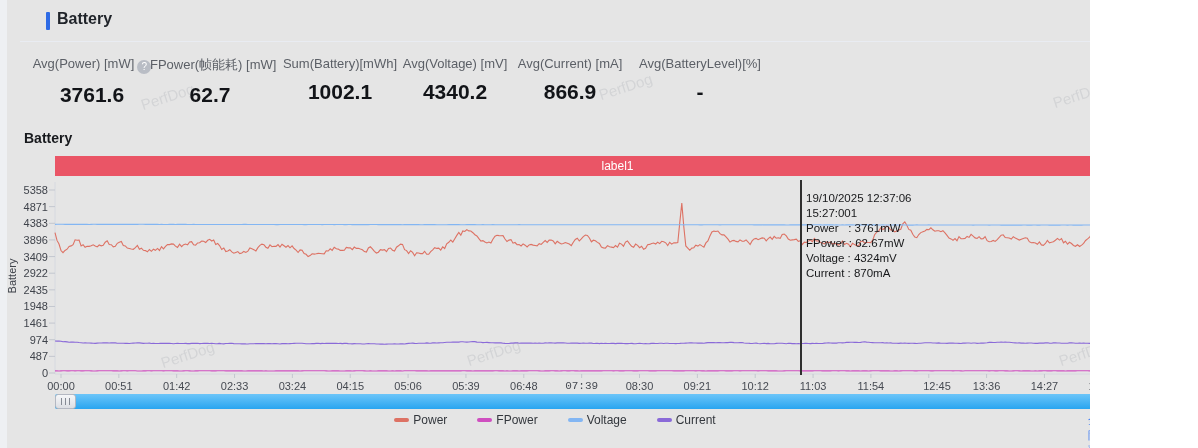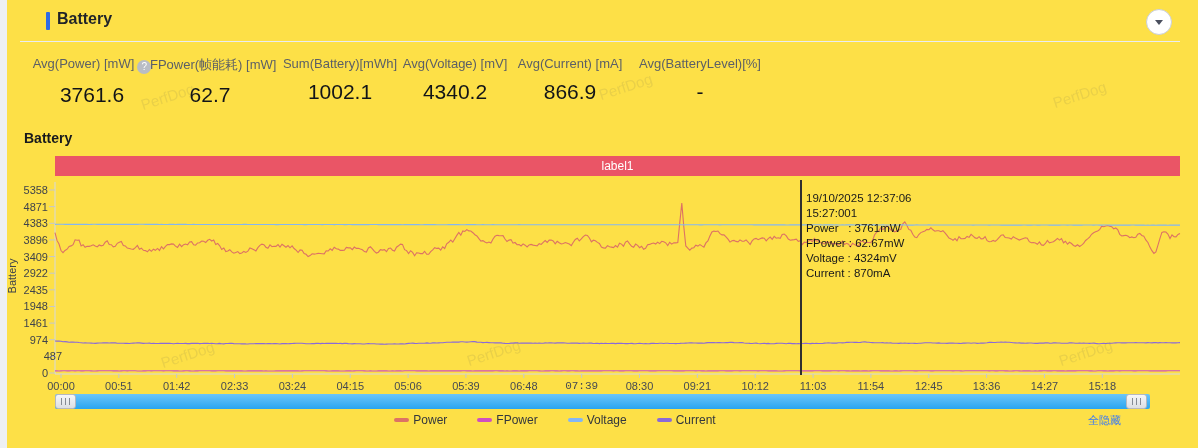--- a/index.html
+++ b/index.html
@@ -1,31 +1,31 @@
 <!DOCTYPE html>
 <html><head>
 <meta charset="utf-8">
 <style>
   * { box-sizing: border-box; margin: 0; padding: 0; }
   html,body { background:#fff; }
   body { font-family: "Liberation Sans", sans-serif; }
-  #page { position:relative; width:1198px; height:448px; background:#fde047; overflow:hidden; }
+  #page { position:relative; width:1090px; height:448px; background:#e5e5e5; overflow:hidden; }
   #left-gutter { position:absolute; left:0; top:0; width:7px; height:448px; background:#eef0f3; }
 
   
   #accent-bar { position:absolute; left:46px; top:12px; width:4px; height:18px; background:#2e6be5; border-radius:1px; }
   #page-title { position:absolute; left:57px; top:10px; font-size:16px; font-weight:bold; color:#1f2329; }
   #collapse-btn { position:absolute; left:1146px; top:9px; width:26px; height:26px; border:1px solid #c9cedb; border-radius:50%; background:#fff; cursor:pointer; display:flex; align-items:center; justify-content:center; }
   #collapse-btn .tri { width:0; height:0; border-left:4px solid transparent; border-right:4px solid transparent; border-top:5px solid #4a4f5e; }
   #header-divider { position:absolute; left:20px; top:41px; width:1160px; height:1px; background:#e9ecf2; }
 
   
   .stat { position:absolute; top:56px; text-align:center; }
   .stat .lbl { font-size:13px; color:#5b5f66; white-space:nowrap; }
-  .stat .val { font-size:21px; font-weight:normal; color:#121418; margin-top:9px; }
+  .stat .val { font-size:21px; font-weight:bold; color:#121418; margin-top:9px; }
   .help-icon { display:inline-block; width:14px; height:14px; line-height:14px; border-radius:50%; background:#b9bdc5; color:#fff; font-size:10px; text-align:center; vertical-align:-2px; margin-left:3px; cursor:pointer; }
 
   
   #chart-title { position:absolute; left:24px; top:130px; font-size:14px; font-weight:bold; color:#17191d; }
   #label-banner { position:absolute; left:55px; top:156px; width:1125px; height:20px; background:#ea5566; color:#fff; font-size:12px; text-align:center; line-height:20px; }
   #chart-svg { position:absolute; left:0; top:0; width:1198px; height:448px; }
   #ylabel { position:absolute; left:-18px; top:270px; font-size:11px; color:#3f434b; transform:rotate(-90deg); transform-origin:center; width:60px; text-align:center; }
   .ytick-label { position:absolute; font-size:11px; color:#3f434b; width:42px; text-align:right; }
   .xtick-label { position:absolute; top:380px; font-size:11px; color:#464a52; width:44px; margin-left:-22px; text-align:center; }
 
@@ -124,21 +124,21 @@
       <line x1="1044.45" y1="374" x2="1044.45" y2="378" stroke="#c3c7cf" stroke-width="1"></line>
       <line x1="1102.3" y1="374" x2="1102.3" y2="378" stroke="#c3c7cf" stroke-width="1"></line>
       <polyline points="55.0,232.6 57.0,240.4 59.0,244.0 61.0,250.5 63.0,252.7 65.0,250.5 67.1,249.2 69.1,246.4 71.1,245.9 73.1,244.6 75.1,239.8 77.1,240.2 79.1,240.1 81.1,245.9 83.1,244.7 85.1,247.3 87.1,246.2 89.2,246.4 91.2,245.8 93.2,244.8 95.2,246.0 97.2,246.9 99.2,245.0 101.2,245.8 103.2,245.3 105.2,242.2 107.2,240.8 109.2,244.5 111.3,244.7 113.3,246.9 115.3,246.3 117.3,243.3 119.3,242.2 121.3,241.4 123.3,245.6 125.3,245.9 127.3,248.1 129.3,248.5 131.3,249.0 133.3,249.3 135.4,247.7 137.4,245.4 139.4,249.2 141.4,248.2 143.4,250.3 145.4,250.6 147.4,251.8 149.4,249.5 151.4,251.3 153.4,249.2 155.4,250.3 157.5,248.4 159.5,250.5 161.5,246.6 163.5,248.8 165.5,246.4 167.5,244.6 169.5,244.6 171.5,243.9 173.5,244.1 175.5,246.1 177.5,247.4 179.6,244.1 181.6,246.6 183.6,244.7 185.6,244.0 187.6,244.9 189.6,241.9 191.6,241.7 193.6,244.7 195.6,245.2 197.6,243.0 199.6,242.8 201.7,241.1 203.7,241.3 205.7,242.5 207.7,240.3 209.7,239.3 211.7,241.0 213.7,240.1 215.7,244.5 217.7,243.4 219.7,245.8 221.7,249.4 223.8,248.0 225.8,251.6 227.8,250.9 229.8,249.7 231.8,251.9 233.8,253.2 235.8,252.4 237.8,251.6 239.8,253.6 241.8,252.9 243.8,251.4 245.8,252.4 247.9,251.1 249.9,247.9 251.9,248.8 253.9,249.7 255.9,250.9 257.9,247.6 259.9,245.4 261.9,244.1 263.9,244.7 265.9,247.2 267.9,248.3 270.0,244.9 272.0,246.7 274.0,246.3 276.0,246.4 278.0,244.6 280.0,247.1 282.0,244.2 284.0,245.7 286.0,247.2 288.0,245.6 290.0,247.8 292.1,245.8 294.1,248.5 296.1,250.2 298.1,252.5 300.1,249.9 302.1,250.3 304.1,253.6 306.1,254.3 308.1,256.6 310.1,255.6 312.1,253.8 314.2,254.1 316.2,253.8 318.2,253.4 320.2,253.5 322.2,253.8 324.2,253.9 326.2,250.8 328.2,251.0 330.2,248.8 332.2,250.4 334.2,247.3 336.3,248.8 338.3,249.1 340.3,250.4 342.3,250.4 344.3,250.2 346.3,247.4 348.3,247.9 350.3,247.9 352.3,249.6 354.3,247.1 356.3,248.4 358.3,248.3 360.4,249.1 362.4,249.8 364.4,251.6 366.4,252.1 368.4,248.0 370.4,246.8 372.4,248.9 374.4,251.4 376.4,253.0 378.4,252.2 380.4,249.6 382.5,250.1 384.5,249.7 386.5,251.7 388.5,248.4 390.5,248.0 392.5,250.2 394.5,251.0 396.5,247.2 398.5,245.8 400.5,244.1 402.5,244.4 404.6,249.7 406.6,250.6 408.6,253.6 410.6,250.8 412.6,252.4 414.6,255.7 416.6,252.8 418.6,253.0 420.6,253.6 422.6,253.6 424.6,251.3 426.7,254.3 428.7,254.3 430.7,251.7 432.7,249.8 434.7,247.7 436.7,248.4 438.7,248.1 440.7,250.1 442.7,246.9 444.7,248.5 446.7,243.9 448.8,242.3 450.8,240.0 452.8,242.1 454.8,238.7 456.8,235.4 458.8,232.5 460.8,235.2 462.8,230.9 464.8,231.5 466.8,229.6 468.8,230.9 470.8,231.0 472.9,232.7 474.9,234.7 476.9,236.0 478.9,238.7 480.9,241.1 482.9,240.6 484.9,242.0 486.9,242.9 488.9,242.1 490.9,243.1 492.9,239.2 495.0,236.2 497.0,235.3 499.0,235.6 501.0,235.8 503.0,235.6 505.0,239.0 507.0,241.5 509.0,240.1 511.0,239.6 513.0,243.2 515.0,242.5 517.1,244.7 519.1,244.6 521.1,246.0 523.1,243.9 525.1,245.2 527.1,247.0 529.1,244.9 531.1,244.4 533.1,245.1 535.1,245.5 537.1,245.9 539.2,243.7 541.2,244.4 543.2,242.3 545.2,240.6 547.2,242.4 549.2,240.1 551.2,240.1 553.2,240.9 555.2,243.9 557.2,241.3 559.2,242.8 561.3,244.0 563.3,243.5 565.3,242.5 567.3,243.2 569.3,244.1 571.3,245.6 573.3,242.3 575.3,239.5 577.3,238.2 579.3,241.0 581.3,238.9 583.3,236.6 585.4,235.0 587.4,235.5 589.4,238.0 591.4,241.8 593.4,240.2 595.4,240.8 597.4,242.4 599.4,243.5 601.4,247.0 603.4,247.9 605.4,248.2 607.5,245.6 609.5,246.8 611.5,247.1 613.5,247.6 615.5,245.6 617.5,247.2 619.5,243.3 621.5,244.1 623.5,246.2 625.5,242.1 627.5,241.0 629.6,243.9 631.6,246.3 633.6,247.3 635.6,244.1 637.6,245.4 639.6,247.7 641.6,246.3 643.6,249.2 645.6,248.3 647.6,244.7 649.6,244.4 651.7,243.5 653.7,243.0 655.7,244.0 657.7,242.2 659.7,243.6 661.7,241.3 663.7,241.7 665.7,242.8 667.7,245.6 669.7,242.3 671.7,244.1 673.8,242.8 675.8,242.9 677.8,242.6 679.8,222.4 681.8,203.1 683.8,226.7 685.8,245.9 687.8,248.1 689.8,250.3 691.8,248.1 693.8,247.7 695.8,245.2 697.9,246.1 699.9,244.6 701.9,245.9 703.9,247.1 705.9,242.9 707.9,240.9 709.9,236.0 711.9,232.0 713.9,231.1 715.9,231.5 717.9,231.0 720.0,233.7 722.0,234.9 724.0,234.8 726.0,236.9 728.0,239.1 730.0,242.1 732.0,240.8 734.0,240.4 736.0,241.4 738.0,241.8 740.0,239.9 742.1,241.2 744.1,241.2 746.1,239.9 748.1,242.0 750.1,244.6 752.1,240.9 754.1,238.9 756.1,238.4 758.1,239.7 760.1,238.8 762.1,237.9 764.2,238.2 766.2,240.8 768.2,238.6 770.2,237.1 772.2,239.4 774.2,236.4 776.2,238.2 778.2,237.8 780.2,238.4 782.2,234.5 784.2,234.0 786.3,235.9 788.3,239.1 790.3,240.2 792.3,239.9 794.3,239.6 796.3,239.2 798.3,241.4 800.3,240.7 802.3,244.5 804.3,242.2 806.3,242.5 808.3,241.1 810.4,240.0 812.4,241.6 814.4,238.4 816.4,241.0 818.4,240.9 820.4,242.5 822.4,243.0 824.4,243.9 826.4,242.0 828.4,243.0 830.4,241.9 832.5,244.2 834.5,243.2 836.5,244.1 838.5,245.2 840.5,243.7 842.5,240.9 844.5,244.4 846.5,243.3 848.5,244.2 850.5,246.8 852.5,243.2 854.6,244.6 856.6,245.7 858.6,245.9 860.6,241.6 862.6,241.0 864.6,242.9 866.6,242.5 868.6,242.5 870.6,242.6 872.6,240.4 874.6,234.7 876.7,232.1 878.7,231.1 880.7,227.9 882.7,229.5 884.7,228.6 886.7,225.7 888.7,227.4 890.7,229.9 892.7,230.1 894.7,231.8 896.7,231.0 898.8,229.9 900.8,229.2 902.8,223.9 904.8,221.8 906.8,225.3 908.8,229.4 910.8,230.2 912.8,234.3 914.8,237.1 916.8,237.7 918.8,234.5 920.8,232.6 922.9,231.8 924.9,231.0 926.9,229.4 928.9,229.7 930.9,227.8 932.9,229.8 934.9,231.2 936.9,230.8 938.9,230.8 940.9,231.7 942.9,230.7 945.0,232.8 947.0,235.4 949.0,238.0 951.0,238.9 953.0,240.3 955.0,238.6 957.0,240.7 959.0,236.6 961.0,238.7 963.0,238.8 965.0,238.4 967.1,236.4 969.1,237.4 971.1,234.4 973.1,236.1 975.1,237.9 977.1,238.5 979.1,236.7 981.1,238.9 983.1,238.7 985.1,236.6 987.1,240.7 989.2,241.7 991.2,241.5 993.2,240.4 995.2,241.4 997.2,239.6 999.2,237.4 1001.2,235.2 1003.2,234.8 1005.2,237.5 1007.2,237.7 1009.2,238.0 1011.3,239.0 1013.3,236.7 1015.3,238.1 1017.3,239.0 1019.3,240.1 1021.3,239.2 1023.3,238.4 1025.3,237.8 1027.3,238.3 1029.3,241.7 1031.3,242.8 1033.3,242.5 1035.4,243.0 1037.4,244.3 1039.4,241.9 1041.4,244.9 1043.4,245.3 1045.4,243.5 1047.4,240.4 1049.4,242.8 1051.4,242.3 1053.4,241.7 1055.4,240.2 1057.5,238.4 1059.5,240.1 1061.5,238.5 1063.5,242.8 1065.5,241.3 1067.5,244.2 1069.5,242.3 1071.5,243.5 1073.5,245.5 1075.5,246.3 1077.5,244.8 1079.6,246.5 1081.6,245.1 1083.6,243.4 1085.6,240.5 1087.6,238.9 1089.6,237.1 1091.6,234.3 1093.6,232.7 1095.6,231.8 1097.6,230.9 1099.6,229.7 1101.7,226.2 1103.7,226.7 1105.7,226.0 1107.7,225.5 1109.7,226.1 1111.7,226.7 1113.7,228.9 1115.7,228.0 1117.7,229.6 1119.7,234.3 1121.7,236.0 1123.8,235.6 1125.8,235.2 1127.8,236.0 1129.8,237.7 1131.8,236.9 1133.8,237.7 1135.8,237.2 1137.8,234.2 1139.8,233.4 1141.8,235.5 1143.8,236.1 1145.8,239.9 1147.9,242.5 1149.9,247.1 1151.9,250.7 1153.9,253.4 1155.9,251.9 1157.9,245.4 1159.9,238.6 1161.9,232.4 1163.9,231.7 1165.9,232.0 1167.9,234.1 1170.0,238.5 1172.0,234.9 1174.0,236.6 1176.0,236.8 1178.0,234.5 1180.0,233.5" fill="none" stroke="#dd7264" stroke-width="1.1"></polyline>
       <polyline points="55.0,341.0 57.0,341.1 59.0,341.1 61.0,341.2 63.0,341.7 65.0,341.6 67.1,341.9 69.1,342.2 71.1,342.0 73.1,342.1 75.1,342.2 77.1,342.2 79.1,342.5 81.1,342.7 83.1,343.0 85.1,342.9 87.1,343.0 89.2,343.0 91.2,343.1 93.2,343.2 95.2,343.4 97.2,343.1 99.2,343.0 101.2,343.0 103.2,342.9 105.2,342.9 107.2,342.9 109.2,343.0 111.3,342.9 113.3,342.9 115.3,342.9 117.3,343.3 119.3,343.3 121.3,343.2 123.3,343.2 125.3,343.4 127.3,343.4 129.3,343.5 131.3,343.3 133.3,343.1 135.4,343.0 137.4,342.9 139.4,342.9 141.4,343.1 143.4,343.4 145.4,343.3 147.4,343.3 149.4,343.1 151.4,343.5 153.4,343.4 155.4,343.5 157.5,343.5 159.5,343.4 161.5,343.2 163.5,343.4 165.5,343.3 167.5,343.4 169.5,343.4 171.5,343.5 173.5,343.7 175.5,343.5 177.5,343.3 179.6,343.5 181.6,343.5 183.6,343.5 185.6,343.4 187.6,343.6 189.6,343.6 191.6,343.4 193.6,343.4 195.6,343.4 197.6,343.3 199.6,343.6 201.7,343.5 203.7,343.4 205.7,343.4 207.7,343.4 209.7,343.5 211.7,343.4 213.7,343.5 215.7,343.7 217.7,343.6 219.7,343.4 221.7,343.7 223.8,343.9 225.8,343.5 227.8,343.5 229.8,343.4 231.8,343.3 233.8,343.6 235.8,343.8 237.8,343.7 239.8,343.7 241.8,343.9 243.8,343.7 245.8,343.9 247.9,344.0 249.9,343.7 251.9,343.7 253.9,343.7 255.9,343.5 257.9,343.6 259.9,343.6 261.9,343.6 263.9,343.6 265.9,343.7 267.9,343.5 270.0,343.6 272.0,343.8 274.0,343.6 276.0,343.6 278.0,343.8 280.0,344.0 282.0,343.6 284.0,343.5 286.0,343.6 288.0,343.8 290.0,343.6 292.1,343.5 294.1,343.4 296.1,343.3 298.1,343.2 300.1,343.2 302.1,343.3 304.1,343.5 306.1,343.7 308.1,343.7 310.1,343.8 312.1,343.5 314.2,343.6 316.2,343.4 318.2,343.3 320.2,343.6 322.2,343.4 324.2,343.5 326.2,343.3 328.2,343.4 330.2,343.4 332.2,343.3 334.2,343.4 336.3,343.4 338.3,343.5 340.3,343.4 342.3,343.6 344.3,343.4 346.3,343.4 348.3,343.6 350.3,343.7 352.3,343.9 354.3,343.6 356.3,343.7 358.3,343.8 360.4,343.7 362.4,344.0 364.4,344.0 366.4,343.7 368.4,343.5 370.4,343.7 372.4,343.7 374.4,343.7 376.4,344.0 378.4,344.0 380.4,344.1 382.5,344.1 384.5,344.2 386.5,344.1 388.5,344.0 390.5,344.0 392.5,344.0 394.5,343.9 396.5,344.0 398.5,344.0 400.5,343.8 402.5,343.9 404.6,344.0 406.6,343.6 408.6,343.4 410.6,343.3 412.6,343.1 414.6,343.4 416.6,343.5 418.6,343.2 420.6,343.3 422.6,343.2 424.6,343.2 426.7,342.9 428.7,343.1 430.7,343.2 432.7,342.9 434.7,342.8 436.7,343.0 438.7,342.9 440.7,342.8 442.7,342.8 444.7,342.5 446.7,342.3 448.8,342.2 450.8,342.2 452.8,342.0 454.8,342.1 456.8,342.0 458.8,342.1 460.8,341.8 462.8,341.8 464.8,342.0 466.8,342.1 468.8,342.0 470.8,341.7 472.9,341.6 474.9,341.6 476.9,342.1 478.9,342.2 480.9,342.3 482.9,342.6 484.9,342.5 486.9,342.4 488.9,342.6 490.9,342.8 492.9,342.7 495.0,342.9 497.0,342.9 499.0,342.8 501.0,342.9 503.0,343.2 505.0,343.4 507.0,343.5 509.0,343.5 511.0,343.1 513.0,343.1 515.0,342.9 517.1,342.8 519.1,343.2 521.1,343.1 523.1,343.1 525.1,343.1 527.1,343.0 529.1,343.1 531.1,343.1 533.1,343.2 535.1,343.1 537.1,343.3 539.2,343.1 541.2,343.3 543.2,343.3 545.2,342.9 547.2,343.0 549.2,342.9 551.2,342.9 553.2,343.0 555.2,343.1 557.2,342.9 559.2,342.7 561.3,342.9 563.3,342.8 565.3,343.0 567.3,343.2 569.3,343.3 571.3,343.1 573.3,343.1 575.3,343.1 577.3,343.1 579.3,343.4 581.3,343.2 583.3,343.1 585.4,343.3 587.4,343.3 589.4,343.1 591.4,343.1 593.4,343.5 595.4,343.4 597.4,343.2 599.4,343.6 601.4,343.3 603.4,343.5 605.4,343.4 607.5,343.5 609.5,343.5 611.5,343.4 613.5,343.4 615.5,343.6 617.5,343.4 619.5,343.4 621.5,343.4 623.5,343.5 625.5,343.6 627.5,343.6 629.6,343.5 631.6,343.4 633.6,343.6 635.6,343.7 637.6,343.5 639.6,343.3 641.6,343.5 643.6,343.7 645.6,343.5 647.6,343.7 649.6,343.6 651.7,343.4 653.7,343.3 655.7,343.5 657.7,343.5 659.7,343.3 661.7,343.3 663.7,343.5 665.7,343.3 667.7,343.2 669.7,343.5 671.7,343.5 673.8,343.5 675.8,343.6 677.8,343.5 679.8,343.4 681.8,343.2 683.8,343.2 685.8,343.1 687.8,343.0 689.8,342.9 691.8,342.8 693.8,343.0 695.8,343.0 697.9,343.1 699.9,343.0 701.9,343.1 703.9,343.2 705.9,342.9 707.9,342.6 709.9,342.6 711.9,342.5 713.9,342.6 715.9,342.7 717.9,342.6 720.0,342.6 722.0,342.7 724.0,342.8 726.0,342.5 728.0,342.6 730.0,342.3 732.0,342.4 734.0,342.6 736.0,342.7 738.0,342.7 740.0,342.6 742.1,342.5 744.1,343.0 746.1,343.2 748.1,343.2 750.1,343.4 752.1,343.5 754.1,343.2 756.1,343.1 758.1,343.5 760.1,343.7 762.1,343.5 764.2,343.3 766.2,343.6 768.2,343.4 770.2,343.7 772.2,343.7 774.2,343.7 776.2,343.4 778.2,343.3 780.2,343.2 782.2,343.3 784.2,343.5 786.3,343.7 788.3,343.3 790.3,343.4 792.3,343.6 794.3,343.6 796.3,343.7 798.3,343.6 800.3,343.7 802.3,343.5 804.3,343.4 806.3,343.2 808.3,343.5 810.4,343.6 812.4,343.4 814.4,343.5 816.4,343.2 818.4,343.5 820.4,343.5 822.4,343.5 824.4,343.1 826.4,343.0 828.4,342.9 830.4,343.0 832.5,343.1 834.5,343.1 836.5,343.1 838.5,342.8 840.5,342.8 842.5,342.9 844.5,342.7 846.5,342.4 848.5,342.4 850.5,342.3 852.5,342.3 854.6,342.4 856.6,342.4 858.6,342.5 860.6,342.4 862.6,342.0 864.6,341.8 866.6,342.1 868.6,342.2 870.6,342.5 872.6,342.6 874.6,342.7 876.7,342.8 878.7,342.7 880.7,342.8 882.7,342.6 884.7,343.0 886.7,342.8 888.7,343.0 890.7,342.9 892.7,343.2 894.7,343.3 896.7,343.3 898.8,343.4 900.8,343.1 902.8,343.3 904.8,343.0 906.8,343.2 908.8,343.4 910.8,343.3 912.8,343.3 914.8,343.4 916.8,343.5 918.8,343.2 920.8,343.3 922.9,343.0 924.9,342.8 926.9,342.7 928.9,342.7 930.9,342.7 932.9,343.0 934.9,343.0 936.9,343.1 938.9,342.9 940.9,343.2 942.9,343.2 945.0,343.2 947.0,343.4 949.0,343.1 951.0,343.0 953.0,343.1 955.0,343.2 957.0,343.3 959.0,343.4 961.0,343.5 963.0,343.1 965.0,343.1 967.1,343.0 969.1,343.0 971.1,343.2 973.1,343.0 975.1,343.0 977.1,343.4 979.1,343.2 981.1,343.0 983.1,343.1 985.1,343.0 987.1,342.8 989.2,342.4 991.2,342.3 993.2,342.5 995.2,342.5 997.2,342.2 999.2,342.3 1001.2,342.1 1003.2,342.3 1005.2,342.1 1007.2,342.2 1009.2,342.2 1011.3,342.5 1013.3,342.8 1015.3,342.9 1017.3,343.0 1019.3,342.9 1021.3,343.1 1023.3,343.1 1025.3,343.3 1027.3,343.1 1029.3,343.0 1031.3,343.0 1033.3,343.3 1035.4,343.4 1037.4,343.4 1039.4,343.1 1041.4,343.0 1043.4,343.1 1045.4,342.9 1047.4,342.8 1049.4,343.1 1051.4,343.2 1053.4,342.9 1055.4,342.9 1057.5,343.0 1059.5,343.0 1061.5,343.2 1063.5,343.3 1065.5,343.2 1067.5,343.3 1069.5,342.9 1071.5,342.9 1073.5,343.0 1075.5,343.2 1077.5,343.3 1079.6,343.0 1081.6,343.3 1083.6,343.1 1085.6,343.3 1087.6,343.2 1089.6,343.4 1091.6,343.2 1093.6,343.1 1095.6,343.4 1097.6,343.6 1099.6,343.7 1101.7,343.5 1103.7,343.3 1105.7,343.5 1107.7,343.2 1109.7,343.3 1111.7,343.3 1113.7,343.0 1115.7,342.9 1117.7,342.8 1119.7,342.8 1121.7,342.9 1123.8,342.8 1125.8,342.9 1127.8,342.8 1129.8,342.8 1131.8,342.7 1133.8,342.7 1135.8,342.6 1137.8,342.8 1139.8,342.7 1141.8,342.7 1143.8,342.7 1145.8,342.9 1147.9,342.6 1149.9,342.8 1151.9,342.9 1153.9,342.6 1155.9,342.5 1157.9,342.9 1159.9,342.6 1161.9,342.7 1163.9,342.8 1165.9,342.6 1167.9,342.7 1170.0,342.8 1172.0,342.9 1174.0,342.8 1176.0,342.9 1178.0,342.8 1180.0,342.6" fill="none" stroke="#8a6ad8" stroke-width="1.1"></polyline>
       <polyline points="55.0,370.9 57.0,370.9 59.0,371.0 61.0,370.9 63.0,370.8 65.0,370.8 67.1,370.9 69.1,370.9 71.1,370.8 73.1,370.7 75.1,370.9 77.1,370.8 79.1,370.8 81.1,370.9 83.1,370.9 85.1,370.8 87.1,370.8 89.2,370.8 91.2,370.9 93.2,371.0 95.2,371.0 97.2,370.9 99.2,370.8 101.2,370.8 103.2,370.7 105.2,370.8 107.2,370.8 109.2,370.8 111.3,370.8 113.3,370.9 115.3,370.9 117.3,370.9 119.3,371.0 121.3,370.9 123.3,370.8 125.3,370.8 127.3,370.9 129.3,370.8 131.3,370.8 133.3,370.8 135.4,370.8 137.4,371.0 139.4,371.0 141.4,371.0 143.4,370.9 145.4,370.9 147.4,370.8 149.4,370.8 151.4,370.9 153.4,370.8 155.4,370.7 157.5,370.8 159.5,370.7 161.5,370.8 163.5,370.9 165.5,370.8 167.5,370.8 169.5,370.8 171.5,370.8 173.5,370.9 175.5,370.9 177.5,370.9 179.6,371.0 181.6,371.0 183.6,370.9 185.6,370.8 187.6,370.8 189.6,370.9 191.6,371.0 193.6,371.0 195.6,370.9 197.6,370.9 199.6,370.8 201.7,370.8 203.7,370.8 205.7,370.8 207.7,370.8 209.7,370.8 211.7,370.9 213.7,370.9 215.7,370.9 217.7,370.8 219.7,370.8 221.7,370.7 223.8,370.7 225.8,370.9 227.8,370.9 229.8,370.9 231.8,370.9 233.8,370.8 235.8,370.9 237.8,370.9 239.8,370.9 241.8,370.9 243.8,371.0 245.8,371.0 247.9,370.9 249.9,370.9 251.9,370.9 253.9,370.9 255.9,370.9 257.9,370.8 259.9,370.9 261.9,370.9 263.9,371.0 265.9,370.9 267.9,371.0 270.0,371.0 272.0,371.0 274.0,371.0 276.0,370.9 278.0,370.9 280.0,370.9 282.0,370.9 284.0,370.8 286.0,370.9 288.0,370.8 290.0,370.9 292.1,370.9 294.1,370.8 296.1,370.9 298.1,370.9 300.1,371.0 302.1,370.9 304.1,370.8 306.1,370.8 308.1,370.7 310.1,370.8 312.1,370.7 314.2,370.8 316.2,370.8 318.2,370.8 320.2,370.8 322.2,370.8 324.2,370.8 326.2,370.9 328.2,371.0 330.2,371.0 332.2,370.9 334.2,370.8 336.3,370.9 338.3,370.9 340.3,371.0 342.3,371.0 344.3,371.0 346.3,370.9 348.3,370.9 350.3,370.9 352.3,371.0 354.3,370.9 356.3,370.8 358.3,370.8 360.4,370.8 362.4,370.8 364.4,370.9 366.4,371.0 368.4,371.0 370.4,370.9 372.4,371.0 374.4,371.0 376.4,371.0 378.4,370.9 380.4,370.8 382.5,370.9 384.5,370.8 386.5,370.9 388.5,371.0 390.5,371.0 392.5,370.9 394.5,371.0 396.5,370.9 398.5,370.9 400.5,370.9 402.5,371.0 404.6,370.8 406.6,370.8 408.6,370.8 410.6,370.7 412.6,370.8 414.6,370.8 416.6,370.9 418.6,370.9 420.6,370.8 422.6,370.9 424.6,370.8 426.7,370.9 428.7,371.0 430.7,370.9 432.7,370.9 434.7,370.9 436.7,370.9 438.7,370.9 440.7,370.9 442.7,370.9 444.7,370.8 446.7,370.9 448.8,370.9 450.8,370.9 452.8,370.9 454.8,370.9 456.8,370.8 458.8,370.9 460.8,370.9 462.8,370.8 464.8,370.8 466.8,370.9 468.8,370.9 470.8,370.9 472.9,371.0 474.9,370.9 476.9,370.9 478.9,370.8 480.9,370.9 482.9,370.9 484.9,370.9 486.9,370.9 488.9,370.8 490.9,370.9 492.9,370.9 495.0,370.8 497.0,370.8 499.0,370.9 501.0,370.9 503.0,370.9 505.0,371.0 507.0,370.9 509.0,371.0 511.0,371.0 513.0,370.9 515.0,370.9 517.1,370.9 519.1,371.0 521.1,370.9 523.1,370.8 525.1,370.9 527.1,370.9 529.1,370.8 531.1,370.8 533.1,370.8 535.1,370.8 537.1,370.8 539.2,370.9 541.2,371.0 543.2,371.0 545.2,370.9 547.2,370.9 549.2,370.9 551.2,370.8 553.2,370.8 555.2,370.9 557.2,370.9 559.2,371.0 561.3,370.9 563.3,370.8 565.3,370.8 567.3,370.9 569.3,370.9 571.3,370.8 573.3,370.7 575.3,370.9 577.3,370.9 579.3,371.0 581.3,370.9 583.3,370.9 585.4,370.8 587.4,370.9 589.4,370.9 591.4,370.9 593.4,370.8 595.4,370.9 597.4,370.9 599.4,370.8 601.4,370.9 603.4,370.8 605.4,370.8 607.5,370.8 609.5,370.8 611.5,370.8 613.5,370.9 615.5,370.8 617.5,370.8 619.5,370.9 621.5,370.9 623.5,370.9 625.5,370.8 627.5,370.8 629.6,370.8 631.6,370.8 633.6,370.9 635.6,370.9 637.6,370.9 639.6,370.8 641.6,370.8 643.6,370.8 645.6,370.8 647.6,370.8 649.6,370.9 651.7,370.8 653.7,370.9 655.7,370.9 657.7,370.8 659.7,370.8 661.7,370.8 663.7,370.7 665.7,370.8 667.7,370.8 669.7,370.7 671.7,370.8 673.8,370.9 675.8,370.8 677.8,370.9 679.8,370.9 681.8,370.8 683.8,370.9 685.8,370.8 687.8,370.8 689.8,370.8 691.8,370.8 693.8,370.8 695.8,370.9 697.9,370.8 699.9,370.8 701.9,370.9 703.9,370.9 705.9,371.0 707.9,370.9 709.9,370.8 711.9,370.9 713.9,370.9 715.9,370.8 717.9,370.9 720.0,370.8 722.0,370.8 724.0,370.8 726.0,370.9 728.0,370.9 730.0,370.9 732.0,370.9 734.0,370.8 736.0,370.8 738.0,370.8 740.0,370.9 742.1,370.8 744.1,370.8 746.1,370.7 748.1,370.8 750.1,370.8 752.1,370.8 754.1,370.8 756.1,370.7 758.1,370.9 760.1,370.8 762.1,370.8 764.2,370.8 766.2,370.8 768.2,370.9 770.2,370.9 772.2,370.9 774.2,370.8 776.2,370.9 778.2,371.0 780.2,371.0 782.2,371.0 784.2,370.9 786.3,370.8 788.3,370.8 790.3,370.7 792.3,370.7 794.3,370.8 796.3,370.8 798.3,370.8 800.3,370.9 802.3,370.9 804.3,370.8 806.3,370.9 808.3,370.9 810.4,370.8 812.4,370.9 814.4,370.8 816.4,370.8 818.4,370.8 820.4,370.8 822.4,370.9 824.4,370.8 826.4,370.9 828.4,370.8 830.4,370.9 832.5,370.8 834.5,370.8 836.5,370.8 838.5,370.9 840.5,370.8 842.5,370.7 844.5,370.7 846.5,370.9 848.5,370.9 850.5,371.0 852.5,370.9 854.6,370.9 856.6,370.9 858.6,370.9 860.6,371.0 862.6,370.9 864.6,370.8 866.6,370.9 868.6,371.0 870.6,370.9 872.6,370.8 874.6,370.8 876.7,370.7 878.7,370.8 880.7,370.9 882.7,370.9 884.7,370.8 886.7,370.9 888.7,370.9 890.7,371.0 892.7,371.0 894.7,370.9 896.7,370.9 898.8,371.0 900.8,370.9 902.8,370.8 904.8,370.8 906.8,370.8 908.8,370.8 910.8,370.8 912.8,370.7 914.8,370.9 916.8,370.9 918.8,370.8 920.8,370.8 922.9,370.8 924.9,370.8 926.9,370.8 928.9,370.8 930.9,370.9 932.9,370.9 934.9,370.8 936.9,370.8 938.9,370.7 940.9,370.7 942.9,370.8 945.0,370.7 947.0,370.8 949.0,370.7 951.0,370.8 953.0,370.9 955.0,370.8 957.0,370.8 959.0,370.8 961.0,370.9 963.0,371.0 965.0,370.8 967.1,370.8 969.1,370.8 971.1,370.8 973.1,370.8 975.1,370.7 977.1,370.7 979.1,370.7 981.1,370.7 983.1,370.7 985.1,370.7 987.1,370.8 989.2,370.9 991.2,370.8 993.2,370.8 995.2,370.9 997.2,370.9 999.2,370.8 1001.2,370.8 1003.2,370.8 1005.2,370.9 1007.2,370.9 1009.2,371.0 1011.3,371.0 1013.3,370.9 1015.3,370.8 1017.3,370.8 1019.3,370.9 1021.3,371.0 1023.3,370.9 1025.3,370.8 1027.3,370.9 1029.3,370.9 1031.3,371.0 1033.3,371.0 1035.4,370.9 1037.4,371.0 1039.4,370.8 1041.4,370.9 1043.4,370.8 1045.4,370.8 1047.4,370.9 1049.4,370.9 1051.4,370.9 1053.4,370.8 1055.4,370.8 1057.5,370.9 1059.5,370.8 1061.5,370.9 1063.5,370.9 1065.5,371.0 1067.5,370.8 1069.5,370.9 1071.5,370.9 1073.5,370.9 1075.5,370.9 1077.5,370.8 1079.6,370.8 1081.6,370.8 1083.6,370.8 1085.6,370.8 1087.6,370.8 1089.6,370.9 1091.6,370.9 1093.6,371.0 1095.6,371.0 1097.6,370.8 1099.6,370.8 1101.7,370.8 1103.7,370.9 1105.7,370.9 1107.7,371.0 1109.7,370.9 1111.7,370.9 1113.7,370.9 1115.7,370.8 1117.7,370.8 1119.7,370.9 1121.7,370.8 1123.8,370.8 1125.8,370.8 1127.8,370.8 1129.8,370.8 1131.8,370.8 1133.8,370.9 1135.8,370.9 1137.8,370.8 1139.8,370.7 1141.8,370.8 1143.8,370.7 1145.8,370.8 1147.9,370.7 1149.9,370.9 1151.9,370.8 1153.9,370.9 1155.9,370.9 1157.9,370.8 1159.9,370.9 1161.9,370.9 1163.9,370.9 1165.9,370.9 1167.9,370.8 1170.0,370.7 1172.0,370.8 1174.0,370.8 1176.0,370.8 1178.0,370.7 1180.0,370.8" fill="none" stroke="#cf4fc0" stroke-width="1.1"></polyline>
       <polyline points="55.0,224.4 57.0,224.3 59.0,224.3 61.0,224.3 63.0,224.3 65.0,224.4 67.1,224.4 69.1,224.4 71.1,224.4 73.1,224.4 75.1,224.3 77.1,224.4 79.1,224.4 81.1,224.4 83.1,224.4 85.1,224.4 87.1,224.4 89.2,224.5 91.2,224.4 93.2,224.3 95.2,224.3 97.2,224.4 99.2,224.4 101.2,224.4 103.2,224.4 105.2,224.4 107.2,224.3 109.2,224.4 111.3,224.4 113.3,224.4 115.3,224.4 117.3,224.4 119.3,224.4 121.3,224.4 123.3,224.4 125.3,224.4 127.3,224.4 129.3,224.4 131.3,224.3 133.3,224.4 135.4,224.4 137.4,224.4 139.4,224.3 141.4,224.3 143.4,224.3 145.4,224.4 147.4,224.4 149.4,224.4 151.4,224.4 153.4,224.4 155.4,224.4 157.5,224.4 159.5,224.5 161.5,224.4 163.5,224.5 165.5,224.5 167.5,224.5 169.5,224.4 171.5,224.4 173.5,224.4 175.5,224.5 177.5,224.4 179.6,224.4 181.6,224.4 183.6,224.4 185.6,224.4 187.6,224.5 189.6,224.5 191.6,224.5 193.6,224.4 195.6,224.5 197.6,224.5 199.6,224.5 201.7,224.5 203.7,224.5 205.7,224.5 207.7,224.5 209.7,224.5 211.7,224.5 213.7,224.5 215.7,224.5 217.7,224.5 219.7,224.5 221.7,224.5 223.8,224.5 225.8,224.5 227.8,224.5 229.8,224.5 231.8,224.5 233.8,224.5 235.8,224.5 237.8,224.5 239.8,224.5 241.8,224.5 243.8,224.4 245.8,224.4 247.9,224.5 249.9,224.5 251.9,224.5 253.9,224.5 255.9,224.5 257.9,224.5 259.9,224.5 261.9,224.5 263.9,224.5 265.9,224.5 267.9,224.5 270.0,224.5 272.0,224.5 274.0,224.5 276.0,224.6 278.0,224.6 280.0,224.5 282.0,224.5 284.0,224.5 286.0,224.5 288.0,224.5 290.0,224.5 292.1,224.5 294.1,224.5 296.1,224.5 298.1,224.5 300.1,224.5 302.1,224.5 304.1,224.6 306.1,224.6 308.1,224.5 310.1,224.5 312.1,224.5 314.2,224.5 316.2,224.5 318.2,224.5 320.2,224.5 322.2,224.6 324.2,224.5 326.2,224.5 328.2,224.5 330.2,224.5 332.2,224.5 334.2,224.6 336.3,224.5 338.3,224.5 340.3,224.5 342.3,224.5 344.3,224.6 346.3,224.6 348.3,224.5 350.3,224.5 352.3,224.6 354.3,224.6 356.3,224.6 358.3,224.6 360.4,224.6 362.4,224.6 364.4,224.6 366.4,224.6 368.4,224.6 370.4,224.5 372.4,224.5 374.4,224.5 376.4,224.5 378.4,224.6 380.4,224.6 382.5,224.6 384.5,224.6 386.5,224.6 388.5,224.5 390.5,224.6 392.5,224.6 394.5,224.6 396.5,224.6 398.5,224.6 400.5,224.6 402.5,224.7 404.6,224.6 406.6,224.6 408.6,224.6 410.6,224.6 412.6,224.6 414.6,224.6 416.6,224.6 418.6,224.6 420.6,224.7 422.6,224.7 424.6,224.6 426.7,224.6 428.7,224.6 430.7,224.6 432.7,224.6 434.7,224.6 436.7,224.7 438.7,224.7 440.7,224.7 442.7,224.7 444.7,224.7 446.7,224.7 448.8,224.6 450.8,224.6 452.8,224.6 454.8,224.6 456.8,224.6 458.8,224.6 460.8,224.7 462.8,224.7 464.8,224.7 466.8,224.6 468.8,224.6 470.8,224.6 472.9,224.6 474.9,224.6 476.9,224.7 478.9,224.7 480.9,224.7 482.9,224.6 484.9,224.7 486.9,224.7 488.9,224.7 490.9,224.7 492.9,224.6 495.0,224.7 497.0,224.7 499.0,224.7 501.0,224.7 503.0,224.7 505.0,224.7 507.0,224.7 509.0,224.7 511.0,224.7 513.0,224.7 515.0,224.7 517.1,224.7 519.1,224.6 521.1,224.7 523.1,224.7 525.1,224.7 527.1,224.7 529.1,224.7 531.1,224.7 533.1,224.7 535.1,224.7 537.1,224.7 539.2,224.7 541.2,224.7 543.2,224.7 545.2,224.8 547.2,224.8 549.2,224.7 551.2,224.7 553.2,224.7 555.2,224.7 557.2,224.7 559.2,224.7 561.3,224.7 563.3,224.7 565.3,224.7 567.3,224.8 569.3,224.8 571.3,224.7 573.3,224.8 575.3,224.8 577.3,224.7 579.3,224.8 581.3,224.7 583.3,224.7 585.4,224.7 587.4,224.7 589.4,224.7 591.4,224.8 593.4,224.8 595.4,224.8 597.4,224.8 599.4,224.7 601.4,224.7 603.4,224.8 605.4,224.8 607.5,224.8 609.5,224.7 611.5,224.7 613.5,224.7 615.5,224.8 617.5,224.8 619.5,224.8 621.5,224.8 623.5,224.8 625.5,224.8 627.5,224.8 629.6,224.8 631.6,224.7 633.6,224.7 635.6,224.7 637.6,224.7 639.6,224.7 641.6,224.8 643.6,224.8 645.6,224.7 647.6,224.8 649.6,224.7 651.7,224.8 653.7,224.8 655.7,224.8 657.7,224.7 659.7,224.7 661.7,224.8 663.7,224.8 665.7,224.8 667.7,224.8 669.7,224.8 671.7,224.8 673.8,224.8 675.8,224.8 677.8,224.8 679.8,224.8 681.8,224.8 683.8,224.9 685.8,224.8 687.8,224.8 689.8,224.8 691.8,224.8 693.8,224.8 695.8,224.8 697.9,224.8 699.9,224.9 701.9,224.9 703.9,224.8 705.9,224.8 707.9,224.8 709.9,224.8 711.9,224.8 713.9,224.8 715.9,224.8 717.9,224.8 720.0,224.9 722.0,224.8 724.0,224.8 726.0,224.8 728.0,224.8 730.0,224.8 732.0,224.8 734.0,224.8 736.0,224.8 738.0,224.8 740.0,224.8 742.1,224.8 744.1,224.8 746.1,224.8 748.1,224.8 750.1,224.8 752.1,224.8 754.1,224.9 756.1,224.9 758.1,224.9 760.1,224.9 762.1,224.9 764.2,224.8 766.2,224.9 768.2,224.9 770.2,224.9 772.2,224.9 774.2,224.9 776.2,224.9 778.2,224.9 780.2,224.9 782.2,224.9 784.2,224.9 786.3,225.0 788.3,225.0 790.3,224.9 792.3,224.9 794.3,224.9 796.3,224.9 798.3,224.9 800.3,224.9 802.3,224.9 804.3,224.9 806.3,224.9 808.3,224.8 810.4,224.9 812.4,224.9 814.4,224.8 816.4,224.8 818.4,224.8 820.4,224.9 822.4,225.0 824.4,224.9 826.4,224.9 828.4,224.9 830.4,224.9 832.5,224.9 834.5,225.0 836.5,224.9 838.5,225.0 840.5,225.0 842.5,224.9 844.5,225.0 846.5,224.9 848.5,224.9 850.5,224.9 852.5,224.9 854.6,225.0 856.6,224.9 858.6,224.9 860.6,224.9 862.6,224.9 864.6,224.9 866.6,224.9 868.6,224.9 870.6,225.0 872.6,224.9 874.6,224.9 876.7,224.9 878.7,225.0 880.7,225.0 882.7,224.9 884.7,225.0 886.7,225.0 888.7,225.0 890.7,225.0 892.7,225.0 894.7,224.9 896.7,225.0 898.8,225.0 900.8,224.9 902.8,224.9 904.8,225.0 906.8,225.0 908.8,225.1 910.8,225.1 912.8,225.1 914.8,225.0 916.8,224.9 918.8,225.0 920.8,225.0 922.9,225.0 924.9,225.0 926.9,225.0 928.9,224.9 930.9,225.0 932.9,225.0 934.9,225.0 936.9,225.0 938.9,225.0 940.9,225.0 942.9,225.0 945.0,225.0 947.0,225.0 949.0,225.0 951.0,225.0 953.0,225.0 955.0,225.0 957.0,225.0 959.0,225.0 961.0,225.0 963.0,225.0 965.0,225.0 967.1,225.0 969.1,225.0 971.1,225.0 973.1,225.1 975.1,225.0 977.1,225.0 979.1,225.0 981.1,225.0 983.1,225.0 985.1,225.0 987.1,225.0 989.2,225.1 991.2,225.0 993.2,225.0 995.2,225.0 997.2,225.0 999.2,225.0 1001.2,225.1 1003.2,225.0 1005.2,225.1 1007.2,225.0 1009.2,225.1 1011.3,225.1 1013.3,225.1 1015.3,225.0 1017.3,225.1 1019.3,225.0 1021.3,225.1 1023.3,225.0 1025.3,225.0 1027.3,225.1 1029.3,225.1 1031.3,225.1 1033.3,225.0 1035.4,225.0 1037.4,225.1 1039.4,225.1 1041.4,225.0 1043.4,225.0 1045.4,225.0 1047.4,225.0 1049.4,225.1 1051.4,225.1 1053.4,225.1 1055.4,225.1 1057.5,225.1 1059.5,225.1 1061.5,225.0 1063.5,225.0 1065.5,225.0 1067.5,225.1 1069.5,225.0 1071.5,225.0 1073.5,225.1 1075.5,225.1 1077.5,225.1 1079.6,225.0 1081.6,225.1 1083.6,225.0 1085.6,225.0 1087.6,225.0 1089.6,225.0 1091.6,225.0 1093.6,225.1 1095.6,225.0 1097.6,225.0 1099.6,225.1 1101.7,225.1 1103.7,225.0 1105.7,225.0 1107.7,225.0 1109.7,225.1 1111.7,225.1 1113.7,225.1 1115.7,225.1 1117.7,225.1 1119.7,225.1 1121.7,225.1 1123.8,225.0 1125.8,225.1 1127.8,225.1 1129.8,225.1 1131.8,225.0 1133.8,225.0 1135.8,225.1 1137.8,225.1 1139.8,225.1 1141.8,225.1 1143.8,225.1 1145.8,225.2 1147.9,225.1 1149.9,225.2 1151.9,225.1 1153.9,225.1 1155.9,225.2 1157.9,225.1 1159.9,225.1 1161.9,225.1 1163.9,225.1 1165.9,225.1 1167.9,225.2 1170.0,225.1 1172.0,225.1 1174.0,225.1 1176.0,225.1 1178.0,225.1 1180.0,225.1" fill="none" stroke="#83b6f3" stroke-width="1.1"></polyline>
     </svg>
 
   <div id="ytick-labels">
       <span class="ytick-label" style="left: 6px; top: 367px;">0</span>
-      <span class="ytick-label" style="left: 20px; top: 350.367px;">487</span>
+      <span class="ytick-label" style="left: 6px; top: 350.367px;">487</span>
       <span class="ytick-label" style="left: 6px; top: 333.733px;">974</span>
       <span class="ytick-label" style="left: 6px; top: 317.1px;">1461</span>
       <span class="ytick-label" style="left: 6px; top: 300.467px;">1948</span>
       <span class="ytick-label" style="left: 6px; top: 283.834px;">2435</span>
       <span class="ytick-label" style="left: 6px; top: 267.2px;">2922</span>
       <span class="ytick-label" style="left: 6px; top: 250.567px;">3409</span>
       <span class="ytick-label" style="left: 6px; top: 233.934px;">3896</span>
       <span class="ytick-label" style="left: 6px; top: 217.301px;">4383</span>
       <span class="ytick-label" style="left: 6px; top: 200.633px;">4871</span>
       <span class="ytick-label" style="left: 6px; top: 184px;">5358</span>
@@ -152,21 +152,21 @@
       <span class="xtick-label" style="left: 350.25px;">04:15</span>
       <span class="xtick-label" style="left: 408.1px;">05:06</span>
       <span class="xtick-label" style="left: 465.95px;">05:39</span>
       <span class="xtick-label" style="left: 523.8px;">06:48</span>
       <span class="xtick-label" style="left: 581.65px; font-family: Liberation Mono, monospace;">07:39</span>
       <span class="xtick-label" style="left: 639.5px;">08:30</span>
       <span class="xtick-label" style="left: 697.35px;">09:21</span>
       <span class="xtick-label" style="left: 755.2px;">10:12</span>
       <span class="xtick-label" style="left: 813.05px;">11:03</span>
       <span class="xtick-label" style="left: 870.9px;">11:54</span>
-      <span class="xtick-label" style="left: 928.75px;">12:45</span>
+      <span class="xtick-label" style="left: 928.75px; text-align: right;">12:45</span>
       <span class="xtick-label" style="left: 986.6px;">13:36</span>
       <span class="xtick-label" style="left: 1044.45px;">14:27</span>
       <span class="xtick-label" style="left: 1102.3px;">15:18</span>
     </div>
 
   <div id="crosshair" style="left: 799.75px;"></div>
   <div id="tooltip"><div>19/10/2025 12:37:06</div><div>15:27:001</div><div>Power   : 3761mW</div><div>FPower : 62.67mW</div><div>Voltage : 4324mV</div><div>Current : 870mA</div></div>
 
   <div id="range-track"></div>
   <div class="range-handle" style="left:55px;">

